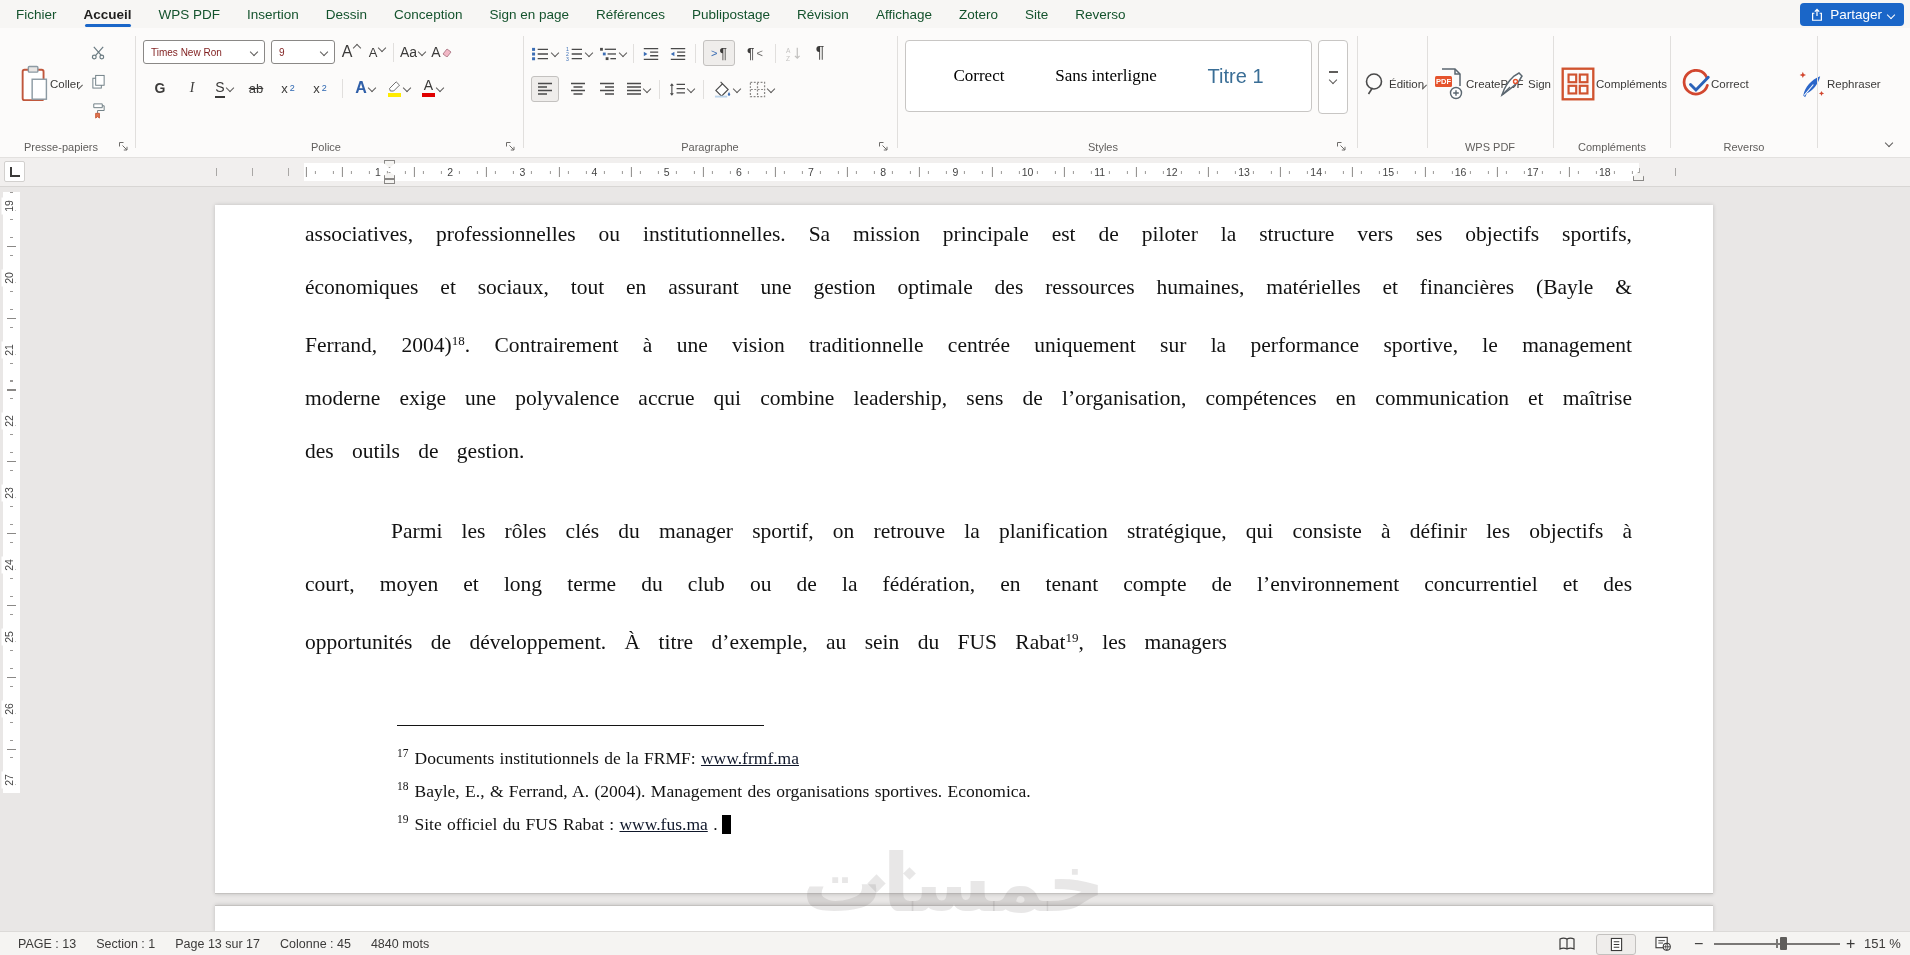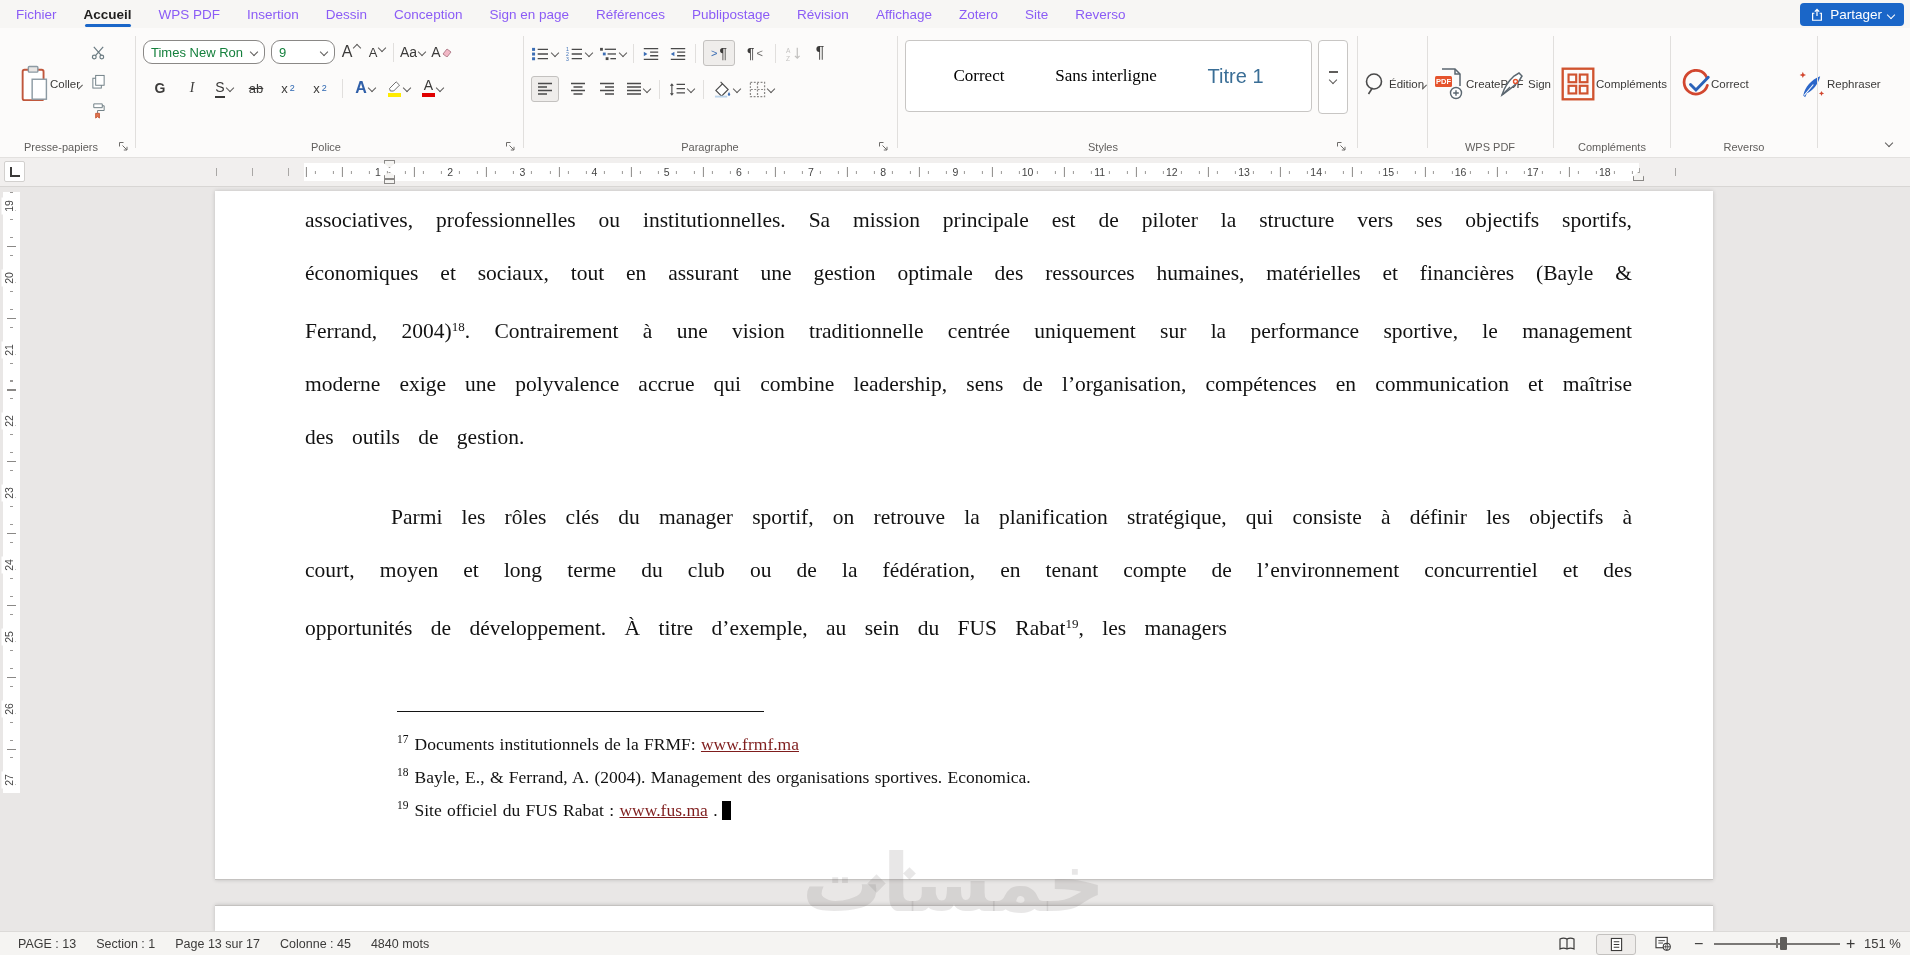--- a/index.html
+++ b/index.html
@@ -1,37 +1,37 @@
 <!DOCTYPE html>
 <html><head>
 <meta charset="utf-8">
 <style>
   html,body{margin:0;padding:0;background:#fff}
   .app{position:relative;width:1910px;height:955px;overflow:hidden;font-family:"Liberation Sans","DejaVu Sans",sans-serif;color:#3b3a39;background:#e9e7e6}
   
   .menubar{position:absolute;left:0;top:0;width:1910px;height:28px;background:#f7f6f4;display:flex;align-items:center;gap:27px;padding-left:16px;box-sizing:border-box}
-  .menutab{position:relative;font-size:13.5px;color:#8b5cf6;white-space:nowrap;cursor:default}
+  .menutab{position:relative;font-size:13.5px;color:#14532d;white-space:nowrap;cursor:default}
   .menutab.active{color:#201f1e;font-weight:700}
   .menutab.active::after{content:"";position:absolute;left:1px;right:1px;bottom:-5px;height:3px;background:#1a66c8;border-radius:2px}
   .sharebtn{position:absolute;right:6px;top:3px;height:23px;background:#1a66c8;border-radius:4px;display:flex;align-items:center;gap:6px;padding:0 10px;color:#fff;font-size:13.5px}
   .sharebtn .chev{border-color:#fff}
   
   .ribbon{position:absolute;left:0;top:28px;width:1910px;height:130px;background:#fcfbfa;border-bottom:1px solid #e3e1df;box-sizing:border-box}
   .gsep{position:absolute;top:8px;height:112px;width:1px;background:#e1dfdd}
   .grouplabel{position:absolute;bottom:4px;font-size:11px;color:#605e5c;text-align:center;white-space:nowrap}
   .launcher{position:absolute;bottom:4px;width:12px;height:12px}
   .bigbtn{position:absolute;top:6px;height:100px;display:flex;flex-direction:row;align-items:center}
   .bigbtn .icn{height:46px;display:flex;align-items:center;justify-content:center}
   .bigbtn .lbl{font-size:11.5px;color:#3b3a39;line-height:15px;text-align:center;white-space:nowrap}
   .row{position:absolute;display:flex;align-items:center;gap:9px}
   .smbtn{display:flex;align-items:center;justify-content:center;min-width:20px;height:24px;gap:2px}
   .vsep{width:1px;height:19px;background:#e1dfdd}
   .chev{display:inline-block;width:5px;height:5px;border-right:1.4px solid #5f5d5b;border-bottom:1.4px solid #5f5d5b;transform:rotate(45deg)}
   .chev.up{transform:rotate(-135deg)}
-  .combo{display:flex;align-items:center;justify-content:space-between;background:#fff;border:1px solid #8a8886;border-radius:9px;height:24px;padding:0 7px;font-size:13px;color:#15803d;box-sizing:border-box}
+  .combo{display:flex;align-items:center;justify-content:space-between;background:#fff;border:1px solid #8a8886;border-radius:3px;height:24px;padding:0 7px;font-size:10px;color:#7f1d1d;box-sizing:border-box}
   .glyph{font-size:14px;color:#3b3a39}
   .ul2{border-bottom:2px solid #3b3a39;padding-bottom:1px}
   .colorbar{display:block;width:13px;height:4px;margin-top:1px}
   .stack{display:flex;flex-direction:column;align-items:center;line-height:12px}
   .boxsel{background:#efedeb;border:1px solid #c3c1bf;border-radius:3px}
   .gallery{position:absolute;left:905px;top:12px;width:407px;height:72px;border:1px solid #c8c6c4;border-radius:4px;background:#fff;display:flex;align-items:center;justify-content:space-around;padding:0 22px;box-sizing:border-box}
   .chip-n{font-family:"Liberation Serif","DejaVu Serif",serif;font-size:17px;color:#000}
   .chip-t{font-size:20px;color:#3a6e96}
   .morebtn{position:absolute;left:1318px;top:12px;width:28px;height:72px;border:1px solid #c8c6c4;border-radius:4px;background:#fff;display:flex;flex-direction:column;align-items:center;justify-content:center;gap:4px}
   .morebtn .bar{width:9px;height:2px;background:#5f5d5b}
@@ -51,30 +51,30 @@
   .mk-left{left:384px;top:21px;width:11px;height:5px}
   .mk-right{left:1633px;top:14px;width:11px;height:9px;clip-path:polygon(50% 0,100% 50%,100% 100%,0 100%,0 50%)}
   
   .workspace{position:absolute;left:0;top:187px;width:1910px;height:744px;background:#e9e7e6}
   .vruler{position:absolute;left:0;top:0;width:24px;height:100%}
   .vband{position:absolute;left:3px;top:5px;width:17px;height:601px;background:#fff}
   .vband::before{content:"";position:absolute;top:0;bottom:0;left:4px;width:9px;background:repeating-linear-gradient(to bottom,#8a8886 0 1px,transparent 1px 35.9px);background-position-y:away;background-position-y:18px}
   .vband::after{content:"";position:absolute;top:0;bottom:0;left:7px;width:3px;background:repeating-linear-gradient(to bottom,#9a9896 0 1px,transparent 1px 17.95px);background-position-y:9px}
   .vnums span{position:absolute;left:0;width:17px;text-align:center;font-size:10.5px;color:#444;background:#fff;transform:translateY(-50%) rotate(-90deg);z-index:2;padding:1px 0}
   .page{position:absolute;left:215px;width:1498px;background:#fff;box-shadow:0 0 4px rgba(0,0,0,.18)}
-  .page1{top:4px;height:688px;border-bottom:1px solid #c4c2c0}
+  .page1{top:18px;height:688px;border-bottom:1px solid #c4c2c0}
   .page2{top:718px;height:26px;border-top:1px solid #c4c2c0}
   .docbody{padding:3px 81px 0 90px;font-family:"Liberation Serif","DejaVu Serif",serif;font-size:21.5px;line-height:53px;color:#121212;text-align:justify;word-spacing:13px}
   .docbody p{margin:0}
   .p2{margin-top:27px !important;text-indent:86px}
   .bodysup{font-size:13px;vertical-align:7px;word-spacing:0;letter-spacing:0}
   .fnsep{margin:56px 0 0 92px;width:367px;border-top:1.7px solid #141414}
   .fnlist{margin:13px 0 0 92px;font-family:"Liberation Serif","DejaVu Serif",serif;font-size:17.5px;line-height:28.3px;color:#121212;word-spacing:1px}
   .fnrow sup{font-size:11.5px;margin-right:6px}
-  .doclink{color:#7f1d1d;text-decoration:underline;cursor:pointer}
+  .doclink{color:#0f172a;text-decoration:underline;cursor:pointer}
   .cursor{display:inline-block;width:9px;height:19px;background:#000;vertical-align:-4px;margin-left:4px}
   .watermark{position:absolute;left:802px;top:650px;z-index:4;font-family:"DejaVu Sans",sans-serif;font-size:80px;font-weight:700;color:rgba(110,108,105,.16);letter-spacing:2px;pointer-events:none}
   .spark{position:absolute;z-index:4;background:rgba(110,108,105,.16);transform:rotate(45deg)}
   
   .statusbar{position:absolute;left:0;top:931px;width:1910px;height:24px;background:#f5f4f2;border-top:1px solid #dcdad8;box-sizing:border-box;font-size:12.5px;color:#3b3a39}
   .statleft{position:absolute;left:18px;top:0;bottom:0;display:flex;align-items:center;gap:20px}
   .statbtn{white-space:nowrap}
   .viewbtn{position:absolute;top:2px;width:38px;height:19px;display:flex;align-items:center;justify-content:center}
   .zoomtrack{position:absolute;left:1714px;top:11px;width:126px;height:2px;background:#7a7876}
   .zoomnotch{position:absolute;left:1776px;top:7px;width:2px;height:9px;background:#7a7876}

